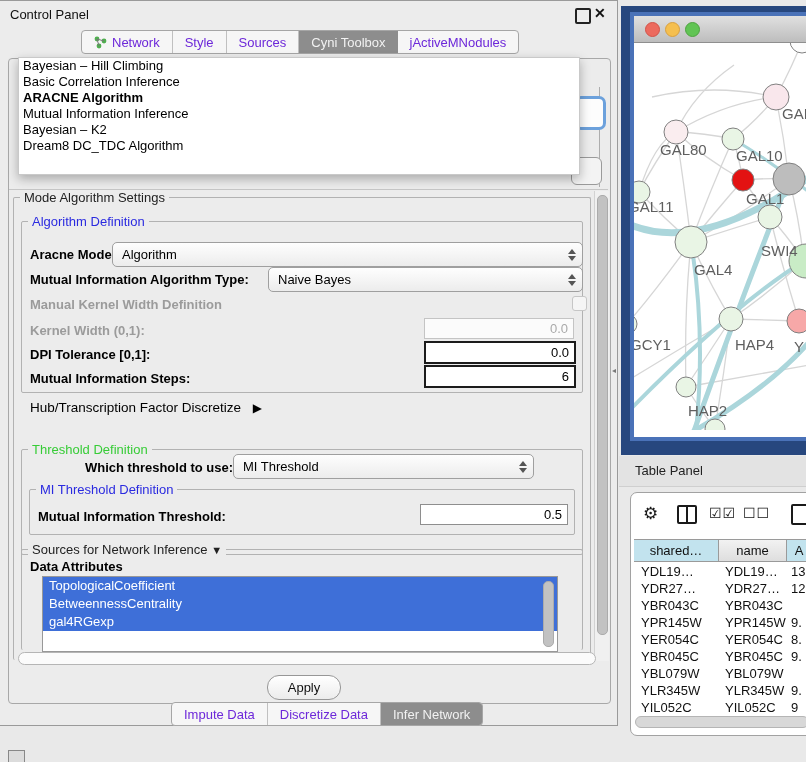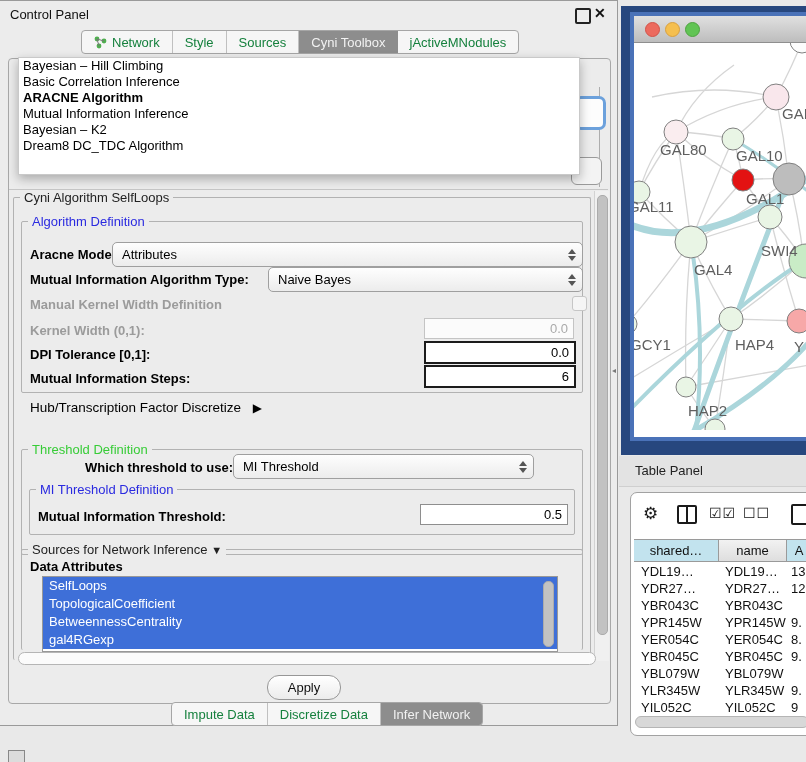--- a/index.html
+++ b/index.html
@@ -8,21 +8,21 @@
   .abs{position:absolute;}
 
   
   #cp-window{left:0;top:6;width:617px;height:724px;background:#ececec;border:1px solid #9a9a9a;border-left:none;}
   #cp-title{left:10px;top:6px;font-size:13px;color:#111;}
   #cp-float{left:575px;top:7px;width:12px;height:12px;border:2px solid #222;border-radius:2px;background:transparent;}
   #cp-close{left:594px;top:4px;font-size:14px;font-weight:bold;color:#111;}
 
   
   .segbar{display:flex;border:1px solid #a6a6a6;border-radius:4px;background:#f6f6f6;height:22px;overflow:hidden;}
-  .seg{display:flex;align-items:center;padding:0 12px;font-size:13px;color:#15803d;border-right:1px solid #c0c0c0;white-space:nowrap;}
+  .seg{display:flex;align-items:center;padding:0 12px;font-size:13px;color:#6d28d9;border-right:1px solid #c0c0c0;white-space:nowrap;}
   .seg:last-child{border-right:none;}
   .seg.sel{background:#8d8d8d;color:#f2f2f2;border-right:none;}
 
   
   #cp-content{left:8px;top:57px;width:601px;height:644px;border:1px solid #a8a8a8;border-radius:4px;background:#ececec;}
   #inner-divider{left:9px;top:188px;width:599px;height:0;border-top:1px solid #c6c6c6;}
 
   
   #frag-combo1{left:574px;top:95px;width:26px;height:28px;border:3px solid #6ca1dc;border-radius:7px;background:#fdfdfd;z-index:3;}
   #frag-groupline{left:599px;top:86px;width:1px;height:100px;background:#adadad;z-index:2;}
@@ -124,29 +124,29 @@
 
   <div class="abs" id="frag-groupline"></div>
   <div class="abs" id="frag-combo1"></div>
   <div class="abs" id="frag-combo2"></div>
 
   <div class="abs" style="left:594px;top:190px;width:14px;height:470px;background:#f0f0f0;border-left:1px solid #d2d2d2;">
     <div class="vthumb" style="position:absolute;left:2px;top:4px;width:9px;height:438px;"></div>
   </div>
 
   <div class="abs group" style="left:13px;top:196px;width:576px;height:462px;border-bottom:none;">
-    <span class="legend black">Cyni Algorithm SelfLoops</span>
+    <span class="legend black">Mode Algorithm Settings</span>
   </div>
 
   <div class="abs group" style="left:21px;top:220px;width:560px;height:170px;">
     <span class="legend blue">Algorithm Definition</span>
   </div>
   <div class="abs flabel" style="left:30px;top:246px;">Aracne Mode:</div>
   <div class="abs combo" style="left:112px;top:241px;width:460px;height:23px;">
-    <span>Attributes</span>
+    <span>Algorithm</span>
     <span class="stepper">
         <i class="up"></i>
         <i class="dn"></i>
       </span>
   </div>
   <div class="abs flabel" style="left:30px;top:271px;">Mutual Information Algorithm Type:</div>
   <div class="abs combo" style="left:268px;top:266px;width:304px;height:23px;">
     <span>Naive Bayes</span>
     <span class="stepper">
         <i class="up"></i>
@@ -185,21 +185,20 @@
   <input class="abs tfield" style="left: 420px; top: 503px; width: 136px; height: 19px; border: 1px solid rgb(142, 142, 142);" value="0.5">
 
   <div class="abs group" style="left:21px;top:548px;width:560px;height:100px;border-bottom:none;">
     <span class="legend black">
       <span>Sources for Network Inference</span>
       <span style="font-size:11px;">▼</span>
     </span>
   </div>
   <div class="abs flabel" style="left:30px;top:558px;">Data Attributes</div>
   <div class="abs" id="data-list" style="left:42px;top:575px;width:514px;height:74px;">
-    <div class="list-item">SelfLoops</div>
     <div class="list-item">TopologicalCoefficient</div>
     <div class="list-item">BetweennessCentrality</div>
     <div class="list-item">gal4RGexp</div>
     <div class="vthumb" style="position:absolute;right:3px;top:4px;width:9px;height:64px;"></div>
   </div>
 
   <div class="abs hpill" style="left:18px;top:651px;width:576px;height:11px;"></div>
 
   <div class="abs" id="apply-btn">
     <span>Apply</span>

